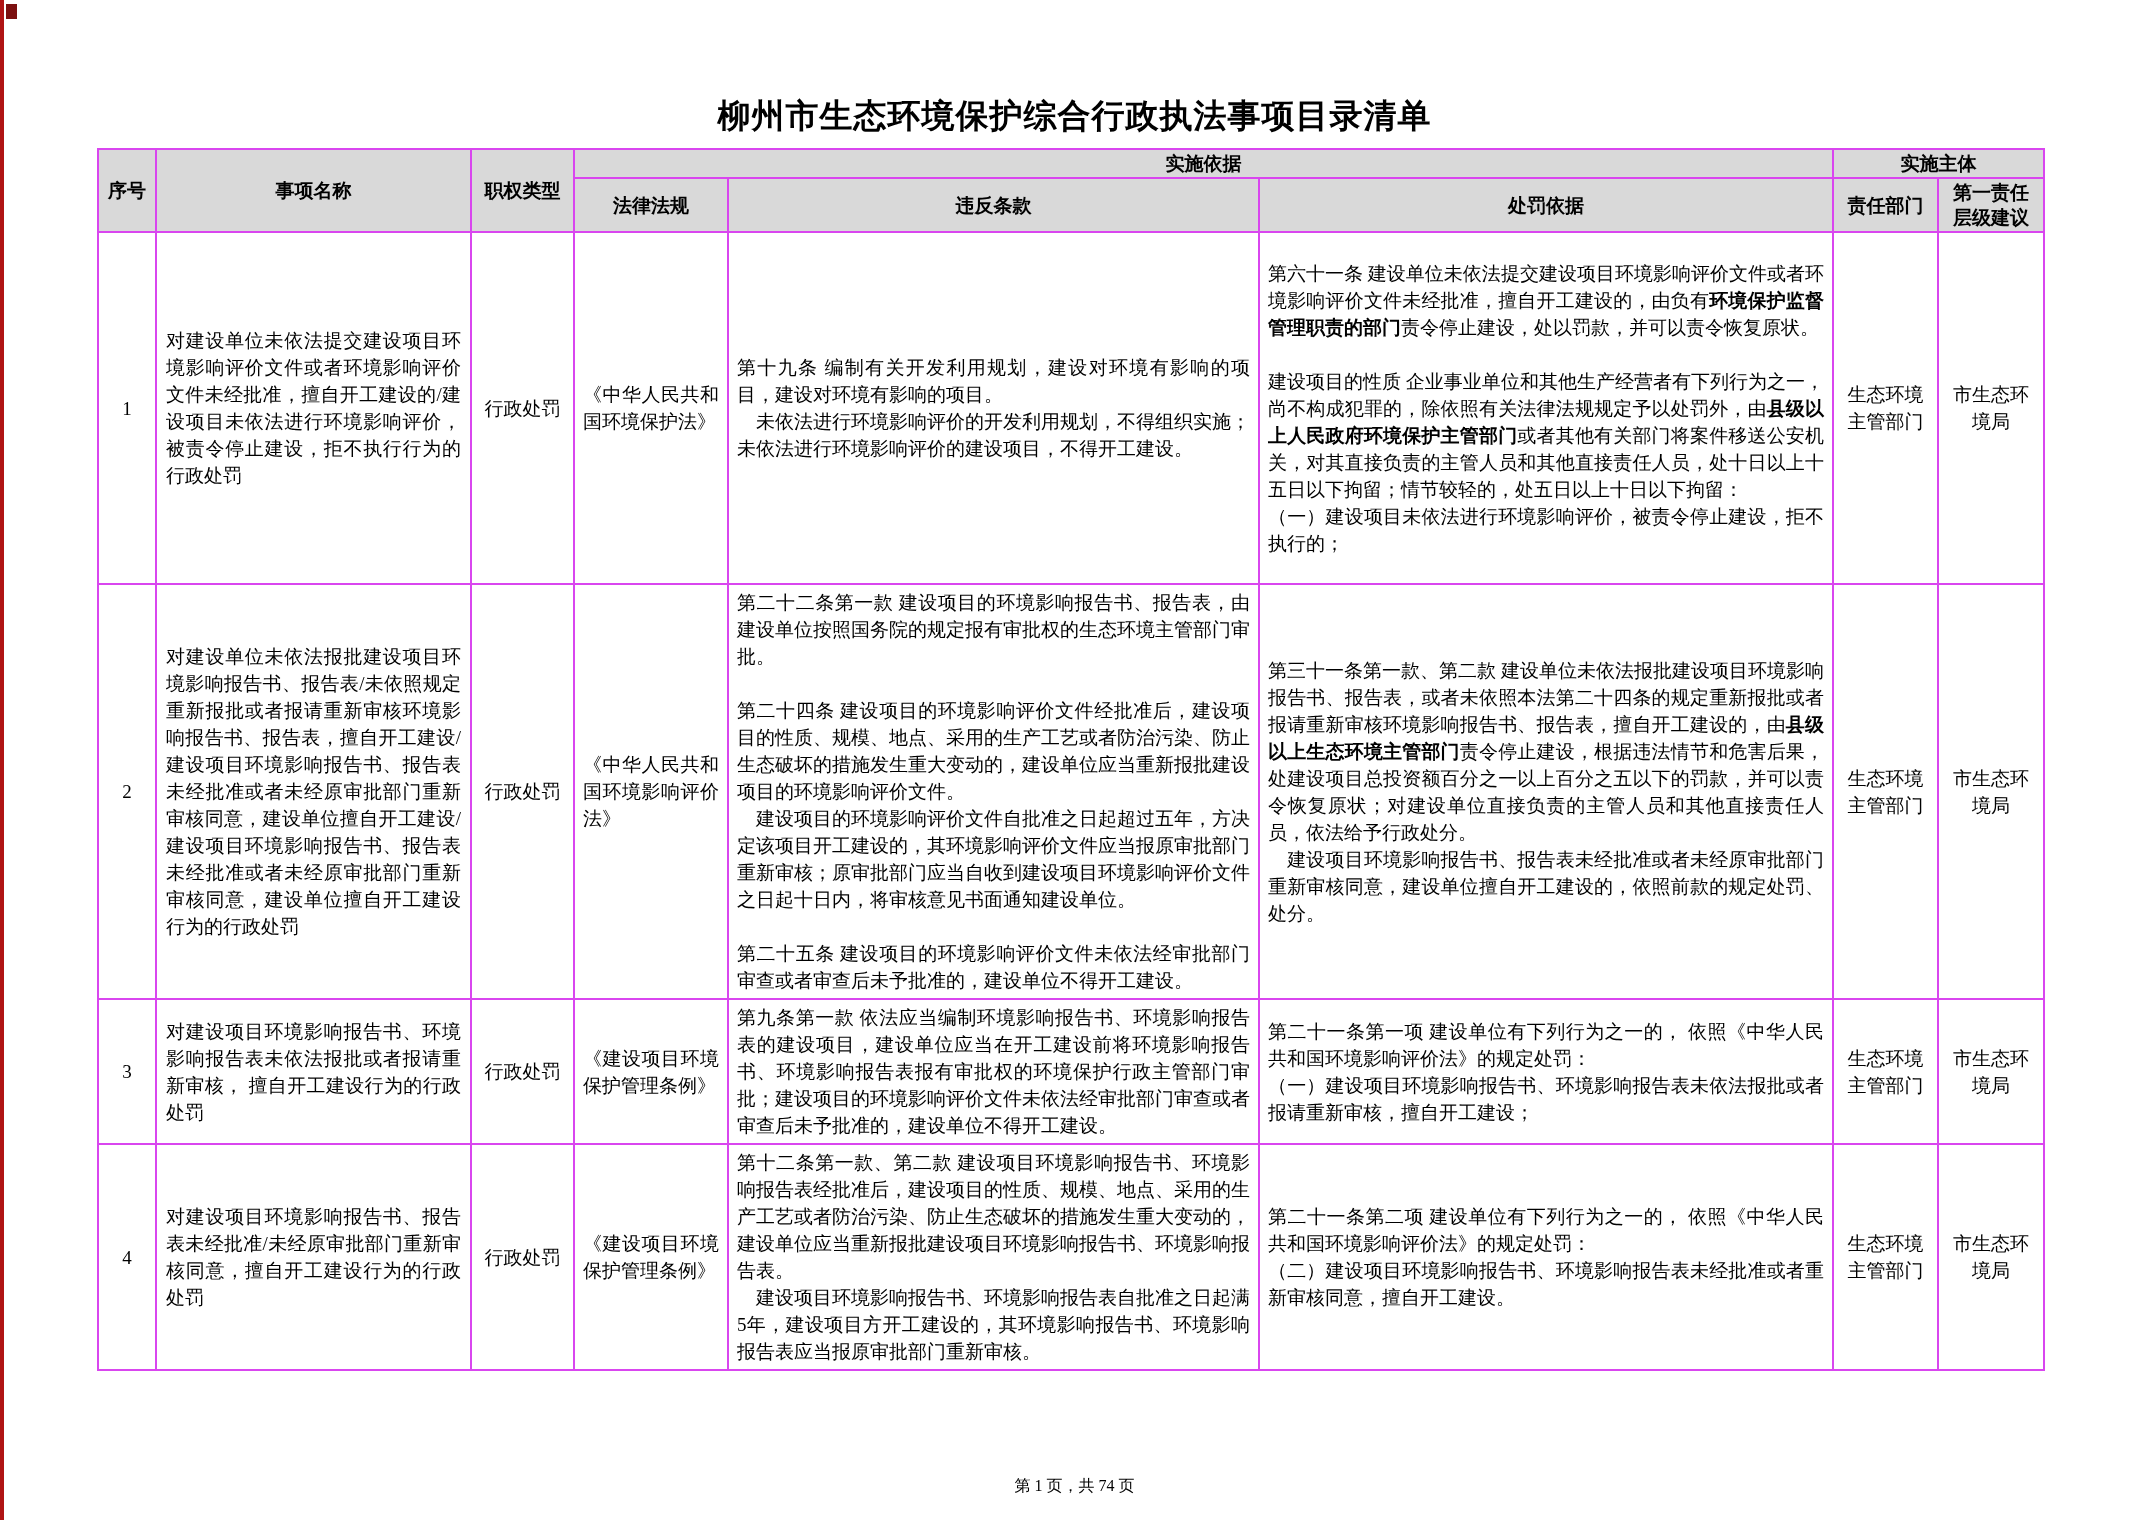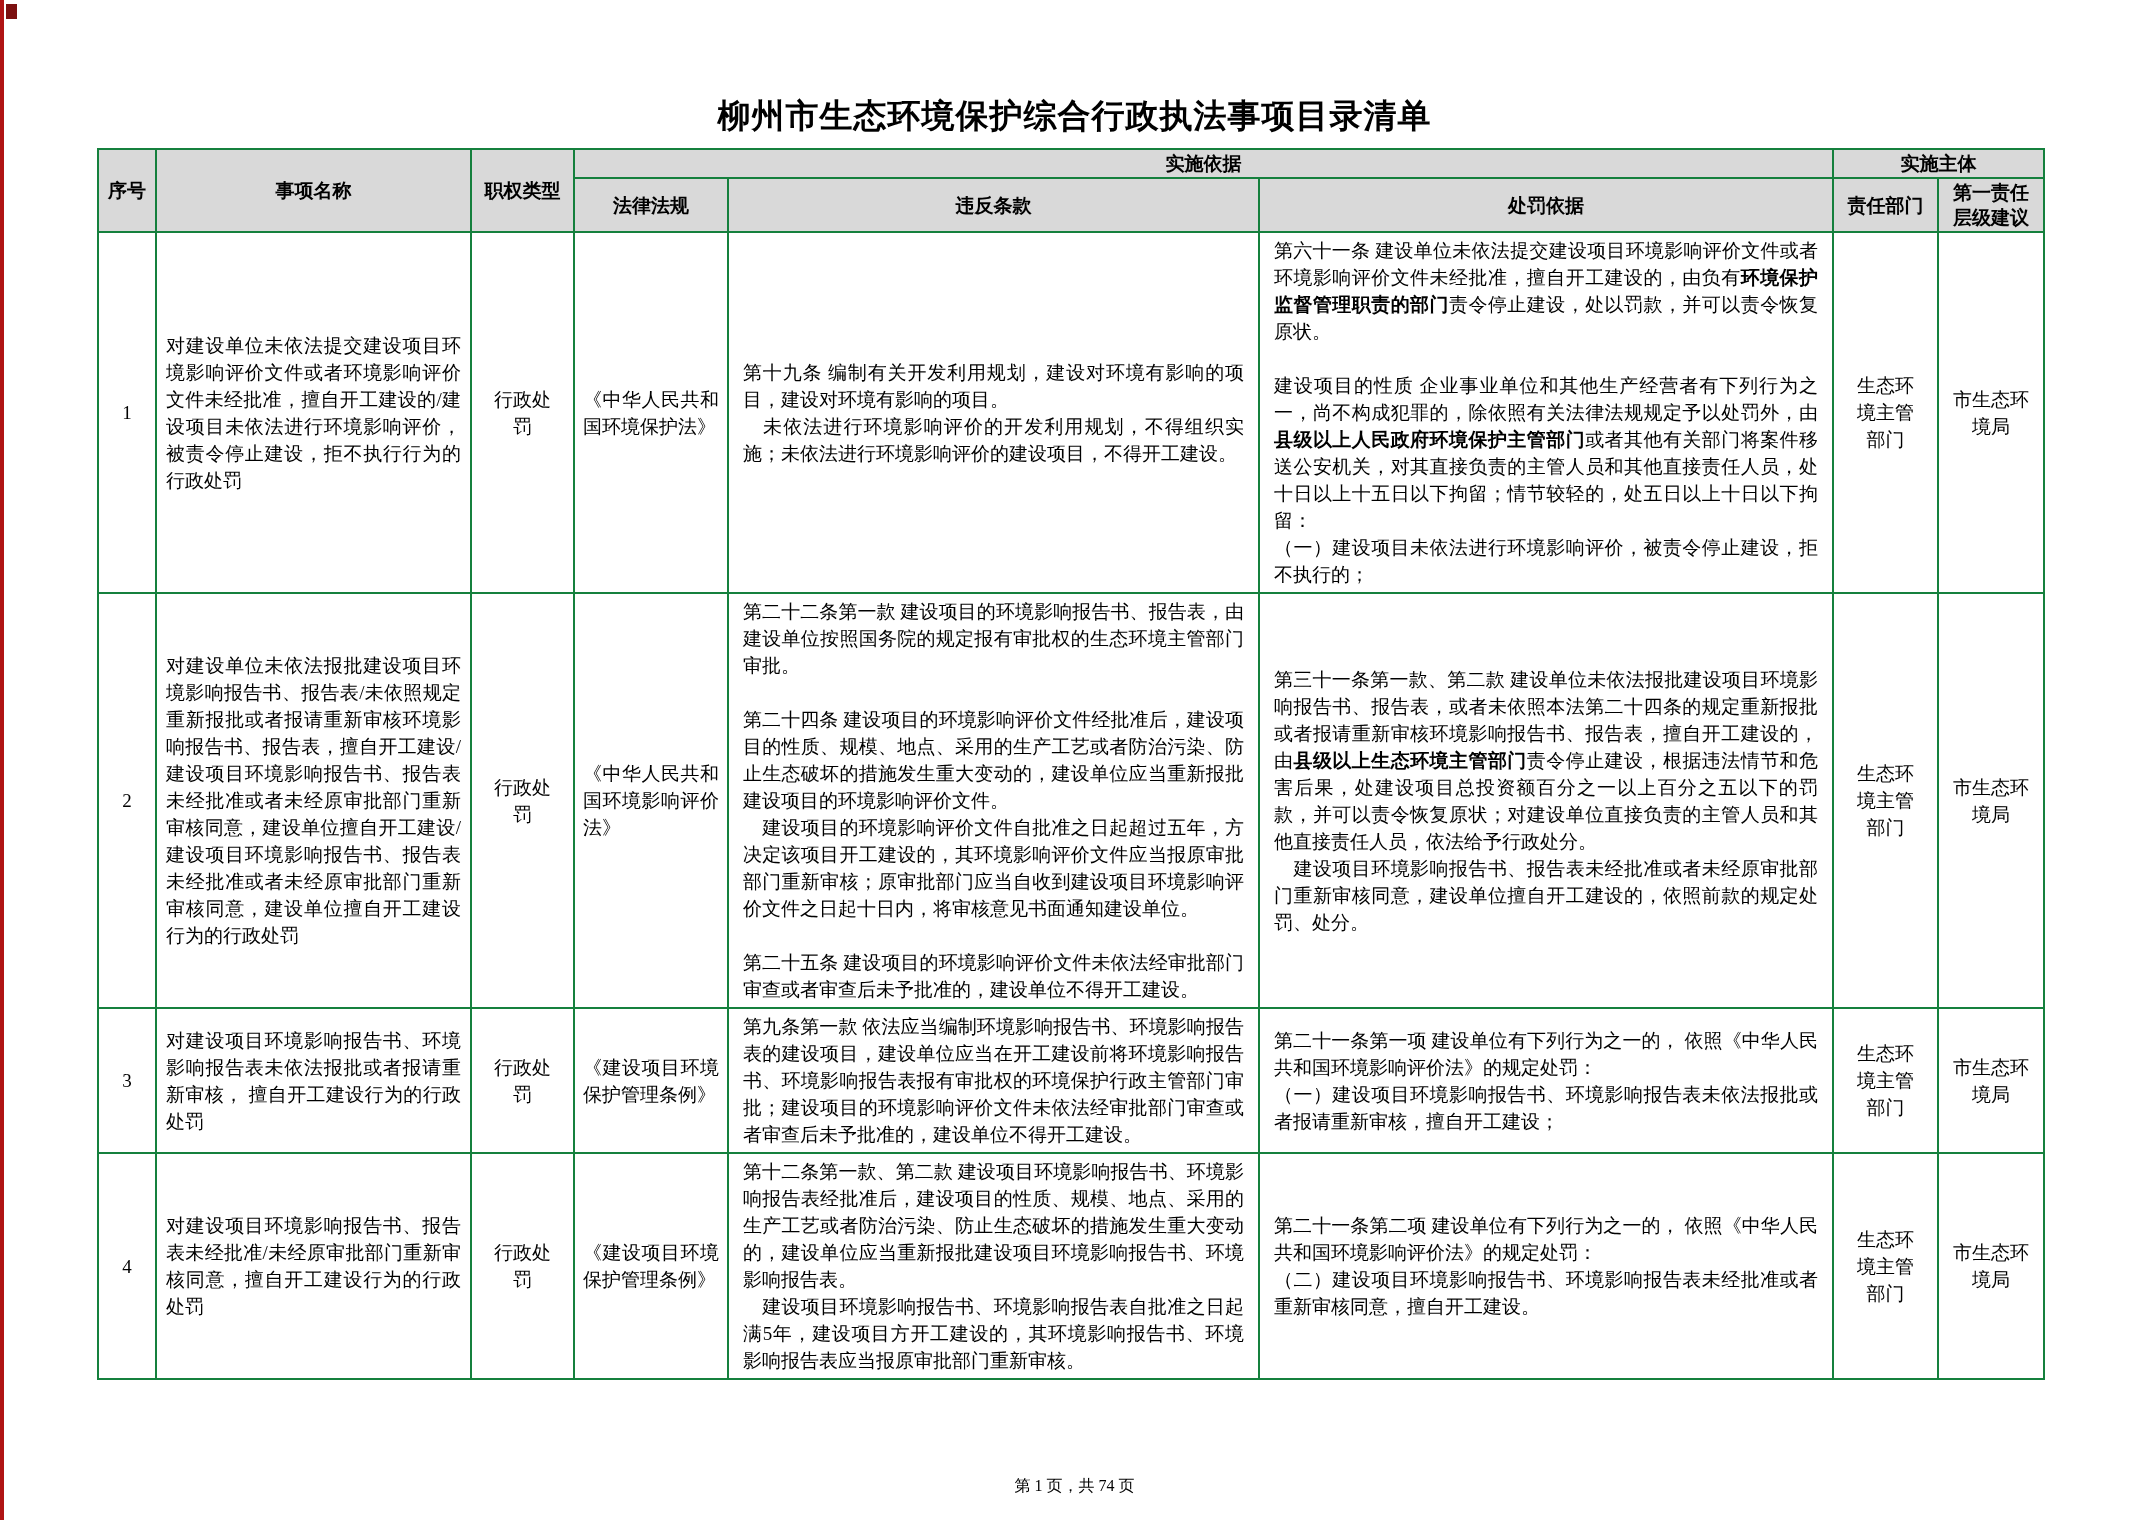--- a/index.html
+++ b/index.html
@@ -11,30 +11,30 @@
   .edge-line{position:absolute;left:0;top:0;width:4px;height:1520px;background:#b01414;}
   .corner-mark{position:absolute;left:6px;top:4px;width:11px;height:15px;background:#7c1010;}
   .page-title{
     position:absolute;top:94px;left:0;width:100%;text-align:center;
     font-size:33px;font-weight:bold;letter-spacing:1px;
   }
   table.catalog{
     position:absolute;left:97px;top:148px;width:1946px;
     border-collapse:collapse;table-layout:fixed;
   }
-  table.catalog th,table.catalog td{border:2px solid #15803d;box-sizing:border-box;}
+  table.catalog th,table.catalog td{border:2px solid #d946ef;box-sizing:border-box;}
   thead th{
     background:#d9d9d9;font-size:19px;font-weight:bold;
     text-align:center;vertical-align:middle;padding:1px 4px;line-height:25px;
   }
   thead tr.h1{height:28px;}
   thead tr.h2{height:54px;}
   .th-two-line{white-space:pre-line;}
   tbody td{
-    font-size:19px;line-height:27px;vertical-align:middle;padding:4px 14px;
+    font-size:19px;line-height:27px;vertical-align:middle;padding:4px 8px;
     background:#fff;
   }
   tbody tr:nth-child(1){height:352px;}
   tbody tr:nth-child(2){height:410px;}
   tbody tr:nth-child(3){height:130px;}
   tbody tr:nth-child(4){height:213px;}
   td.c-no{text-align:center;}
   td.c-name{text-align:justify;padding:4px 9px;}
   td.c-power{text-align:center;}
   td.c-law{text-align:justify;padding:4px 8px;}

